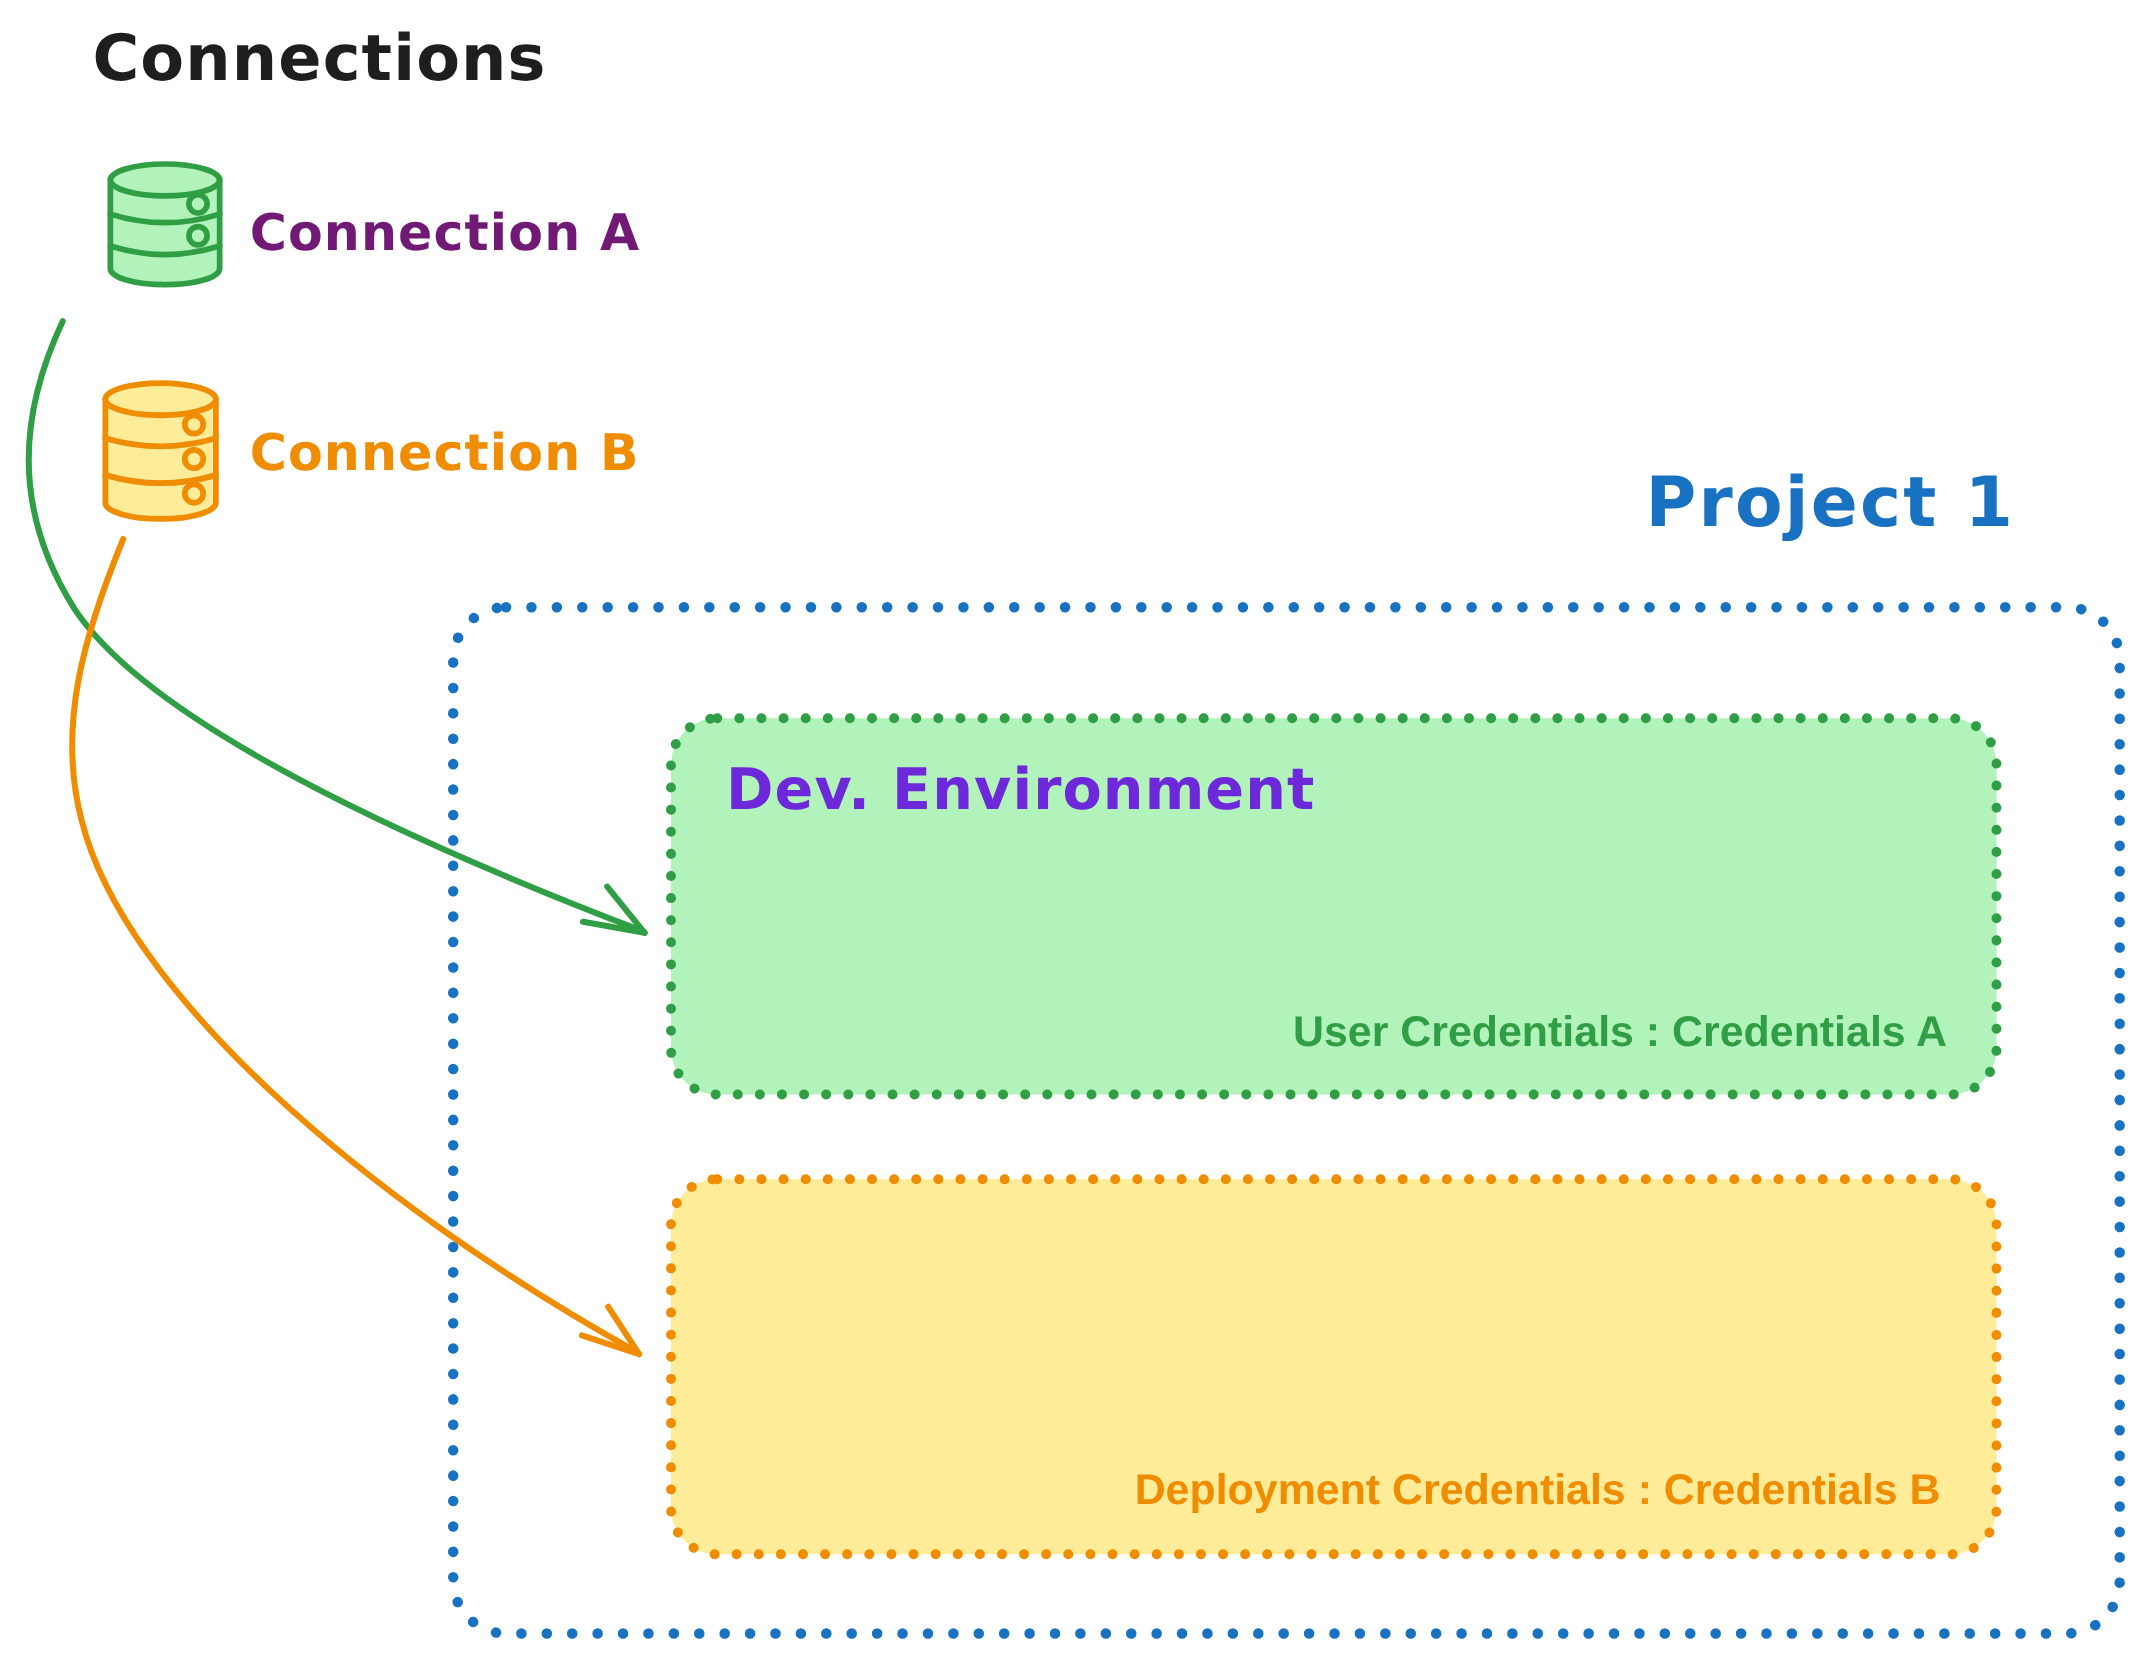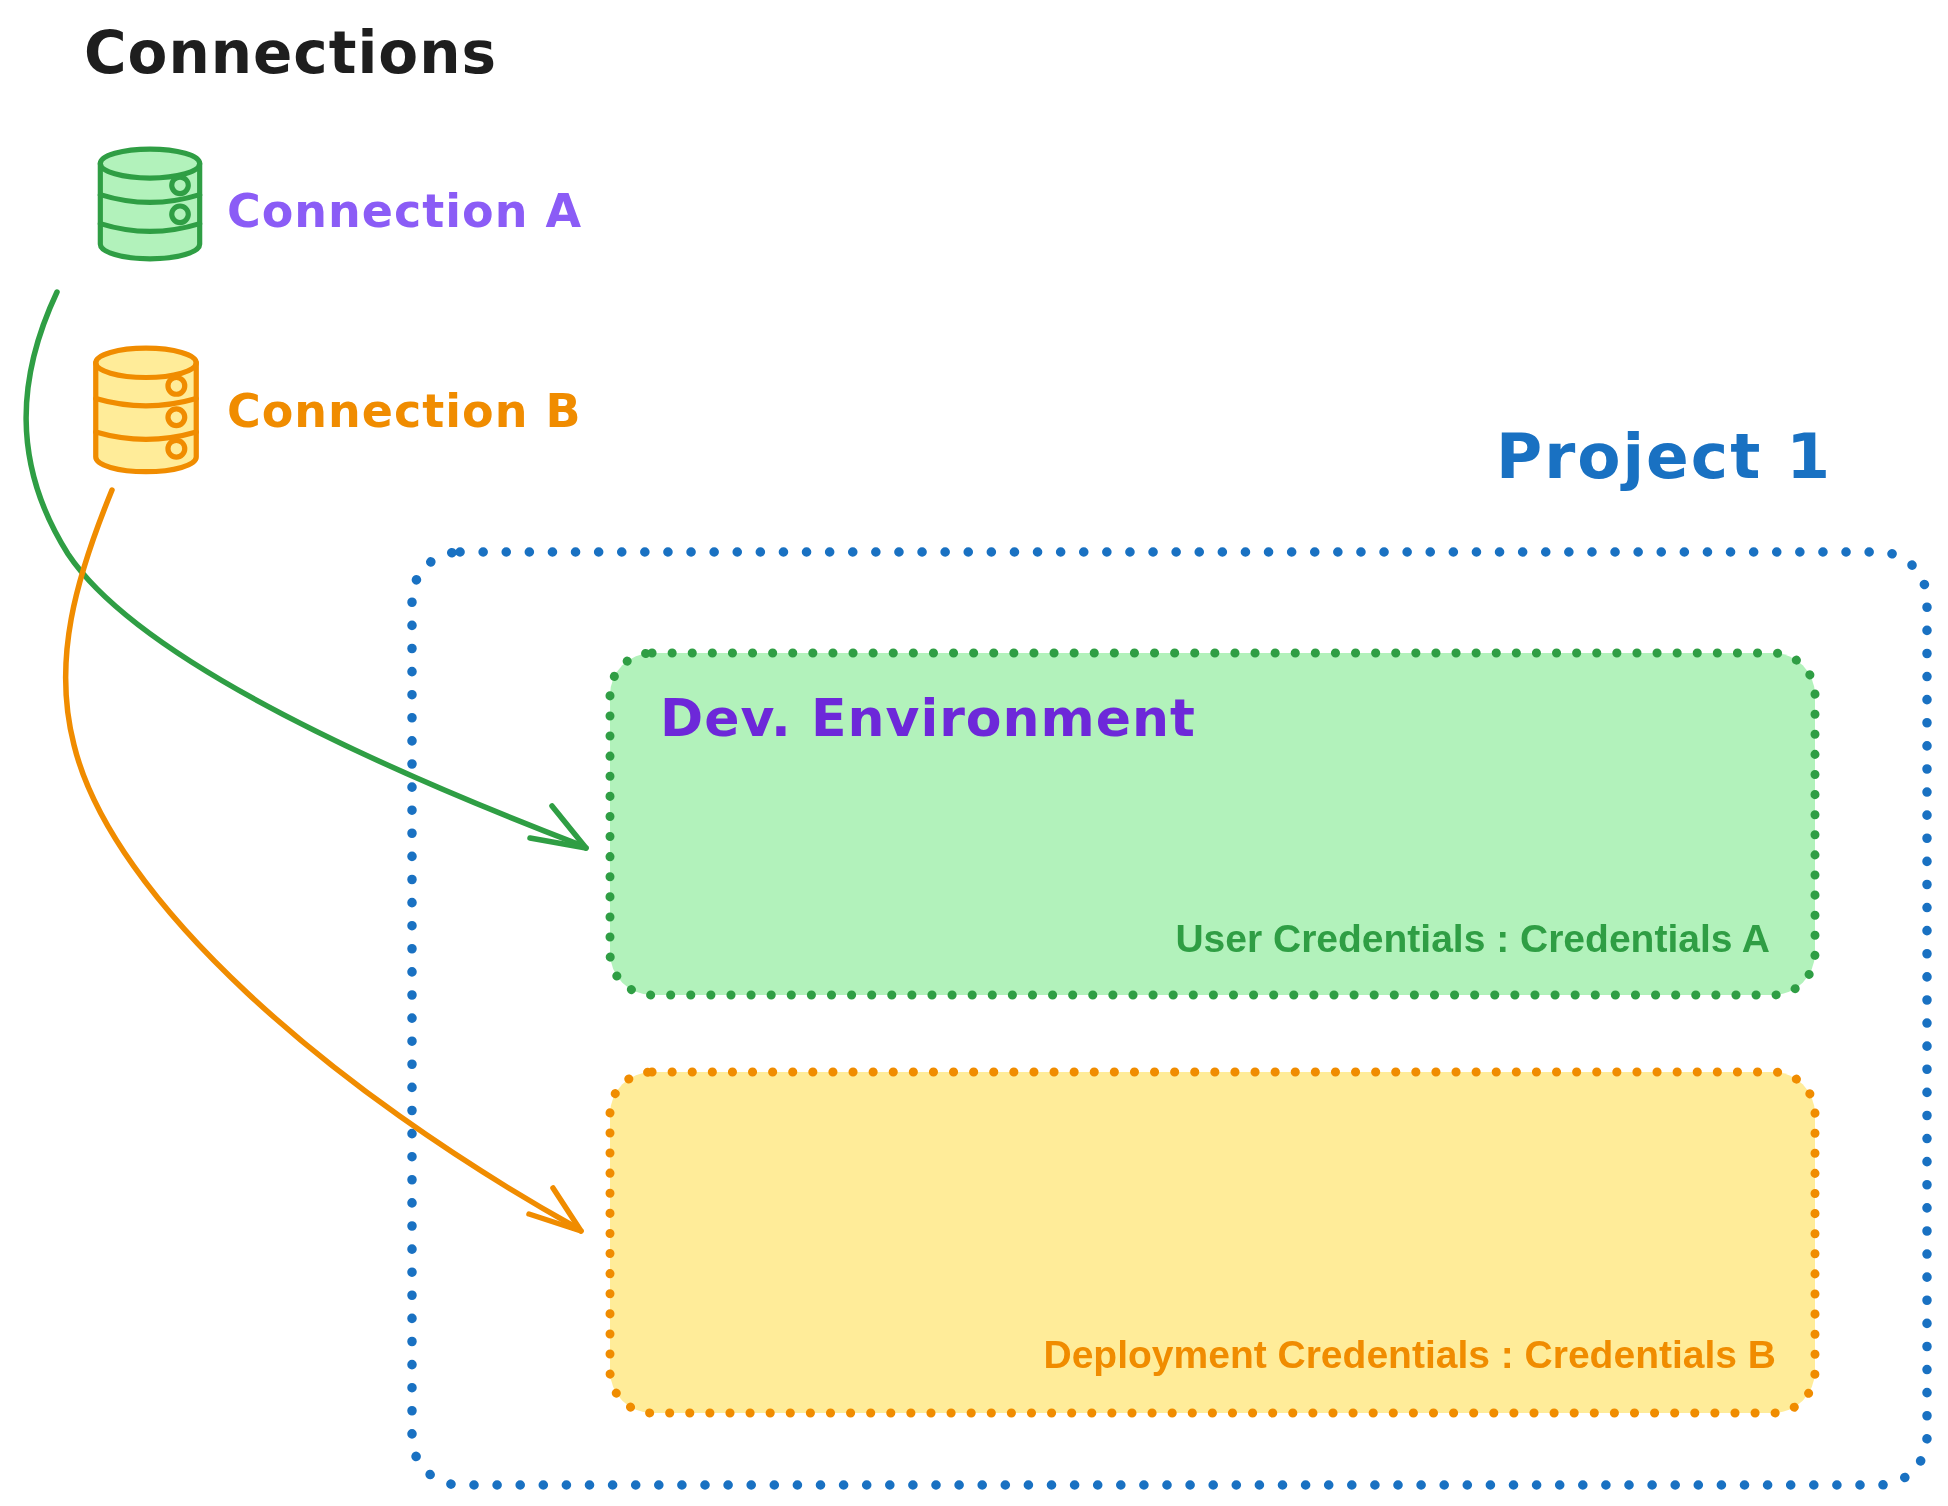--- a/index.html
+++ b/index.html
@@ -35,21 +35,21 @@
     font-size: 58px;
     font-weight: 600;
     color: #1e1e1e;
     letter-spacing: 1px;
   }
   .conn-label {
     font-size: 46px;
     font-weight: 600;
     letter-spacing: 1px;
   }
-  .conn-a { left: 227px; top: 186px; color: #8b5cf6; }
+  .conn-a { left: 227px; top: 186px; color: #701a75; }
   .conn-b { left: 227px; top: 386px; color: #f08c00; }
   .project-title {
     left: 1496px;
     top: 422px;
     font-size: 63px;
     font-weight: 600;
     color: #1971c2;
     letter-spacing: 2px;
   }
   .env-title {
@@ -59,21 +59,21 @@
   }
   .env-title.dev  { left: 660px; top: 690px;  color: #6d28d9; }
   .env-title.prod { left: 672px; top: 1102px; color: #f08c00; }
   .env-cred {
     font-family: Liberation Sans, sans-serif;
     font-size: 39px;
     font-weight: 600;
     text-align: right;
   }
   .env-cred.dev  { right: 178px; top: 918px;  color: #2f9e44; }
-  .env-cred.prod { right: 172px; top: 1334px; color: #f08c00; }
+  .env-cred.prod { right: 184px; top: 1334px; color: #f08c00; }
   .db-icon { position: absolute; }
   .db-a { left: 93px;  top: 146px; }
   .db-b { left: 88px;  top: 344px; }
 </style>
 </head>
 <body>
 
 <div class="canvas">
 
   <svg class="overlay" viewBox="0 0 1948 1506" xmlns="http://www.w3.org/2000/svg">

